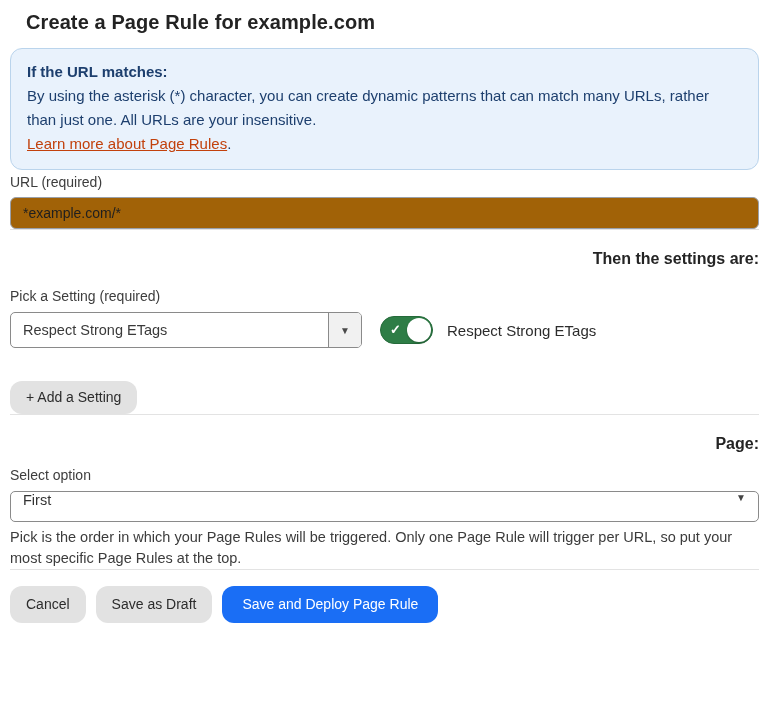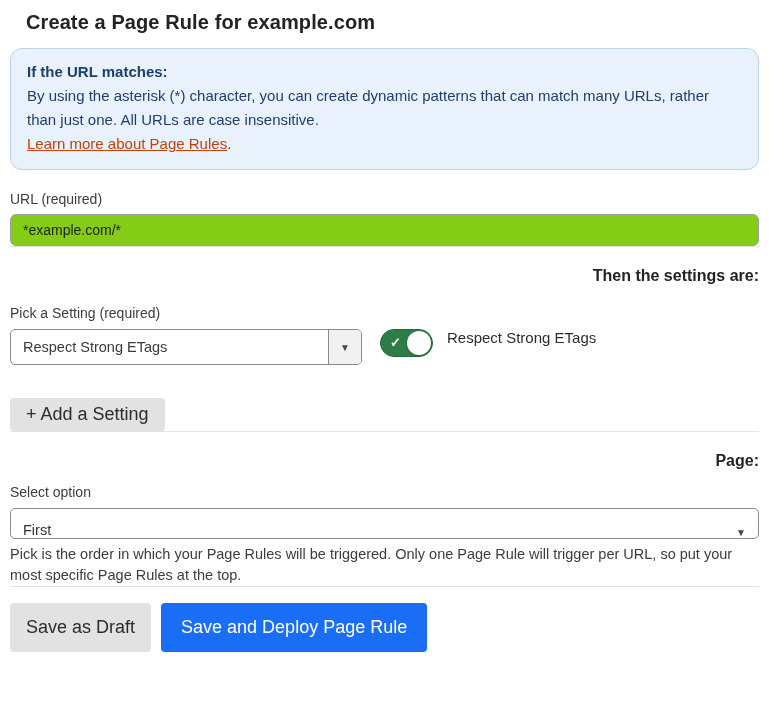--- a/index.html
+++ b/index.html
@@ -26,44 +26,44 @@
     color: #1d3f6e;
     font-size: 15px;
     line-height: 24px;
   }
   .info-heading { font-weight: 700; }
   .info-body { max-width: 695px; }
   .info-link { color: #c2410c; text-decoration: underline; cursor: pointer; }
   .info-period { color: #1d3f6e; }
 
   .field-label { font-size: 14px; color: #3d3d3d; }
-  .url-label { margin-top: 21px; }
+  .url-label { margin-top: 4px; }
 
   .url-input {
     display: block; margin-top: 7px; width: 100%; height: 32px;
-    background: #84cc16;
+    background: #a16207;
     border: 1px solid #9aa0aa; border-radius: 6px;
     padding: 0 12px; font-size: 14px; color: #1f1f1f;
     font-family: "Liberation Sans", sans-serif;
   }
 
   hr.divider {
     border: none; border-top: 1px solid #e3e3e3;
     margin: 0;
   }
   .divider-1 { margin-top: 39px; }
   .divider-2 { margin-top: 17px; }
   .divider-3 { margin-top: 14px; }
 
   h2.section-heading {
     margin: 20px 0 0; font-size: 16px; font-weight: 700; color: #242424; text-align: right;
   }
   .pick-setting-label { margin-top: 20px; }
 
-  .setting-row { margin-top: 8px; display: flex; }
+  .setting-row { margin-top: 8px; display: flex; align-items: center; }
   .select-box {
     width: 352px; height: 36px; background: #fff;
     border: 1px solid #8a8a8a; border-radius: 5px;
     display: flex; align-items: stretch; overflow: hidden; cursor: pointer;
   }
   .select-value {
     flex: 1; display: flex; align-items: center;
     padding: 0 12px; font-size: 14.5px; color: #3a3a3a;
   }
   .select-arrow-seg {
@@ -84,54 +84,54 @@
   }
   .toggle-knob {
     position: absolute; right: 1px; top: 1px;
     width: 24px; height: 24px; background: #ffffff; border-radius: 50%;
     box-shadow: 0 1px 2px rgba(0,0,0,.25);
   }
   .toggle-label { margin-left: 14px; font-size: 15px; color: #2c2c2c; }
 
   .btn {
     font-family: "Liberation Sans", sans-serif;
-    font-size: 18px; border: none; border-radius: 4px;
+    font-size: 14px; border: none; border-radius: 12px;
     padding: 8px 16px; cursor: pointer; line-height: 17px;
   }
   .btn.gray { background: #e2e2e2; color: #2c2c2c; }
-  .btn.primary { background: #1a6ef5; color: #ffffff; padding: 16px 20px; }
+  .btn.primary { background: #1a6ef5; color: #ffffff; padding: 10px 20px; }
   .add-setting { display: block; margin-top: 33px; }
 
   .order-heading { margin-top: 21px; }
   .select-option-label { margin-top: 14px; }
   .order-select {
     margin-top: 8px; width: 100%; height: 31px;
     border: 1px solid #8a8a8a; border-radius: 5px; background: #fff;
-    display: flex; align-items: flex-end; justify-content: space-between;
+    display: flex; align-items: flex-start; justify-content: space-between;
     padding: 0 12px; font-size: 14.5px; color: #333; cursor: pointer;
   }
   .order-arrow { color: #444; font-size: 10px; }
 
   .help-text {
     margin: 5px 0 0; font-size: 14.5px; line-height: 21px; color: #3c3c3c;
     max-width: 749px;
   }
 
   .footer { margin-top: 16px; display: flex; gap: 10px; }
 </style>
 </head>
 <body>
 
 <div class="page">
 
   <h1 class="page-title">Create a Page Rule for example.com</h1>
 
   <div class="info-box">
     <div class="info-heading">If the URL matches:</div>
-    <div class="info-body">By using the asterisk (*) character, you can create dynamic patterns that can match many URLs, rather than just one. All URLs are case insensitive.</div>
+    <div class="info-body">By using the asterisk (*) character, you can create dynamic patterns that can match many URLs, rather than just one. All URLs are your insensitive.</div>
     <div class="info-link-line"><a href="#" class="info-link">Learn more about Page Rules</a><span class="info-period">.</span></div>
   </div>
 
   <div class="field-label url-label">URL (required)</div>
   <input type="text" class="url-input" value="*example.com/*" style="">
 
   <hr class="divider divider-1">
 
   <h2 class="section-heading">Then the settings are:</h2>
 
@@ -160,17 +160,18 @@
   <div class="order-select">
     <span>First</span>
     <span class="order-arrow">▼</span>
   </div>
 
   <p class="help-text">Pick is the order in which your Page Rules will be triggered. Only one Page Rule will trigger per URL, so put your most specific Page Rules at the top.</p>
 
   <hr class="divider divider-3">
 
   <div class="footer">
+    <button class="btn gray">Cancel</button>
     <button class="btn gray">Save as Draft</button>
     <button class="btn primary">Save and Deploy Page Rule</button>
   </div>
 
 </div>
 
 </body></html>

